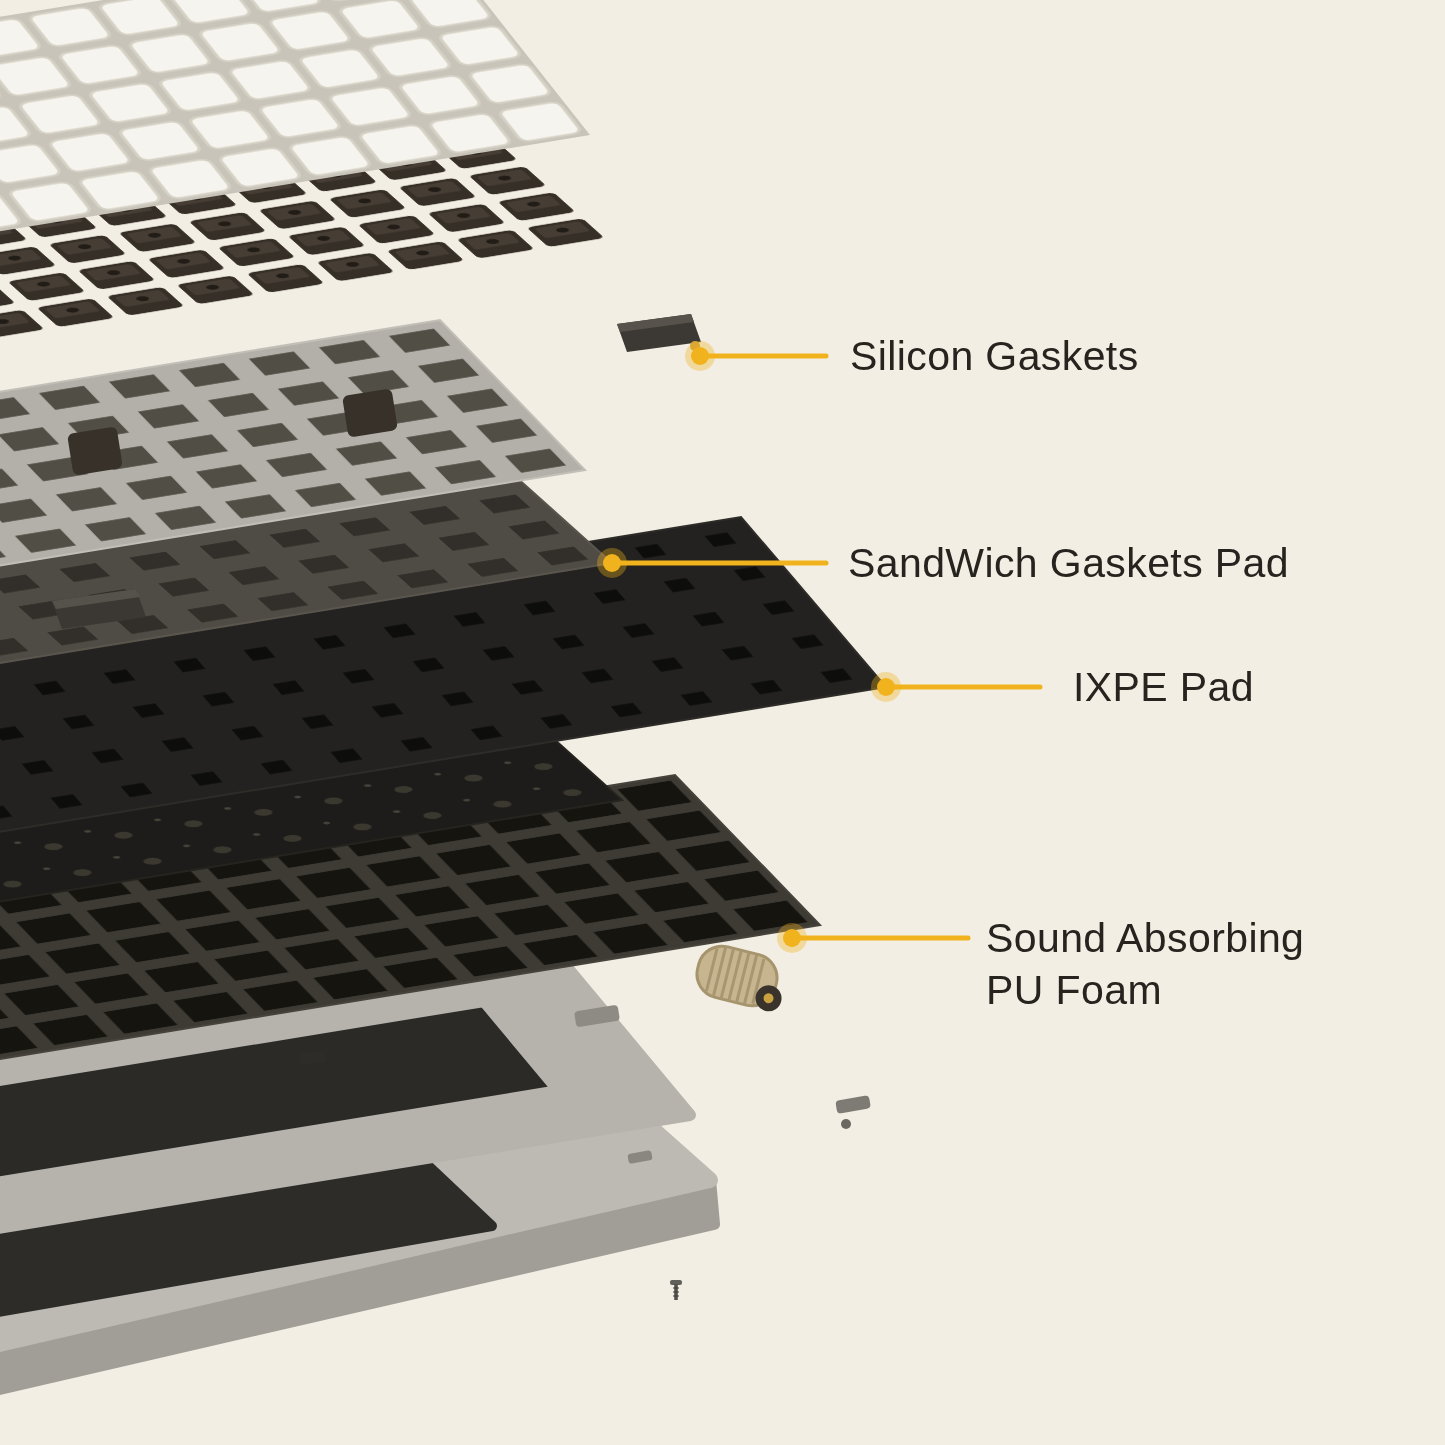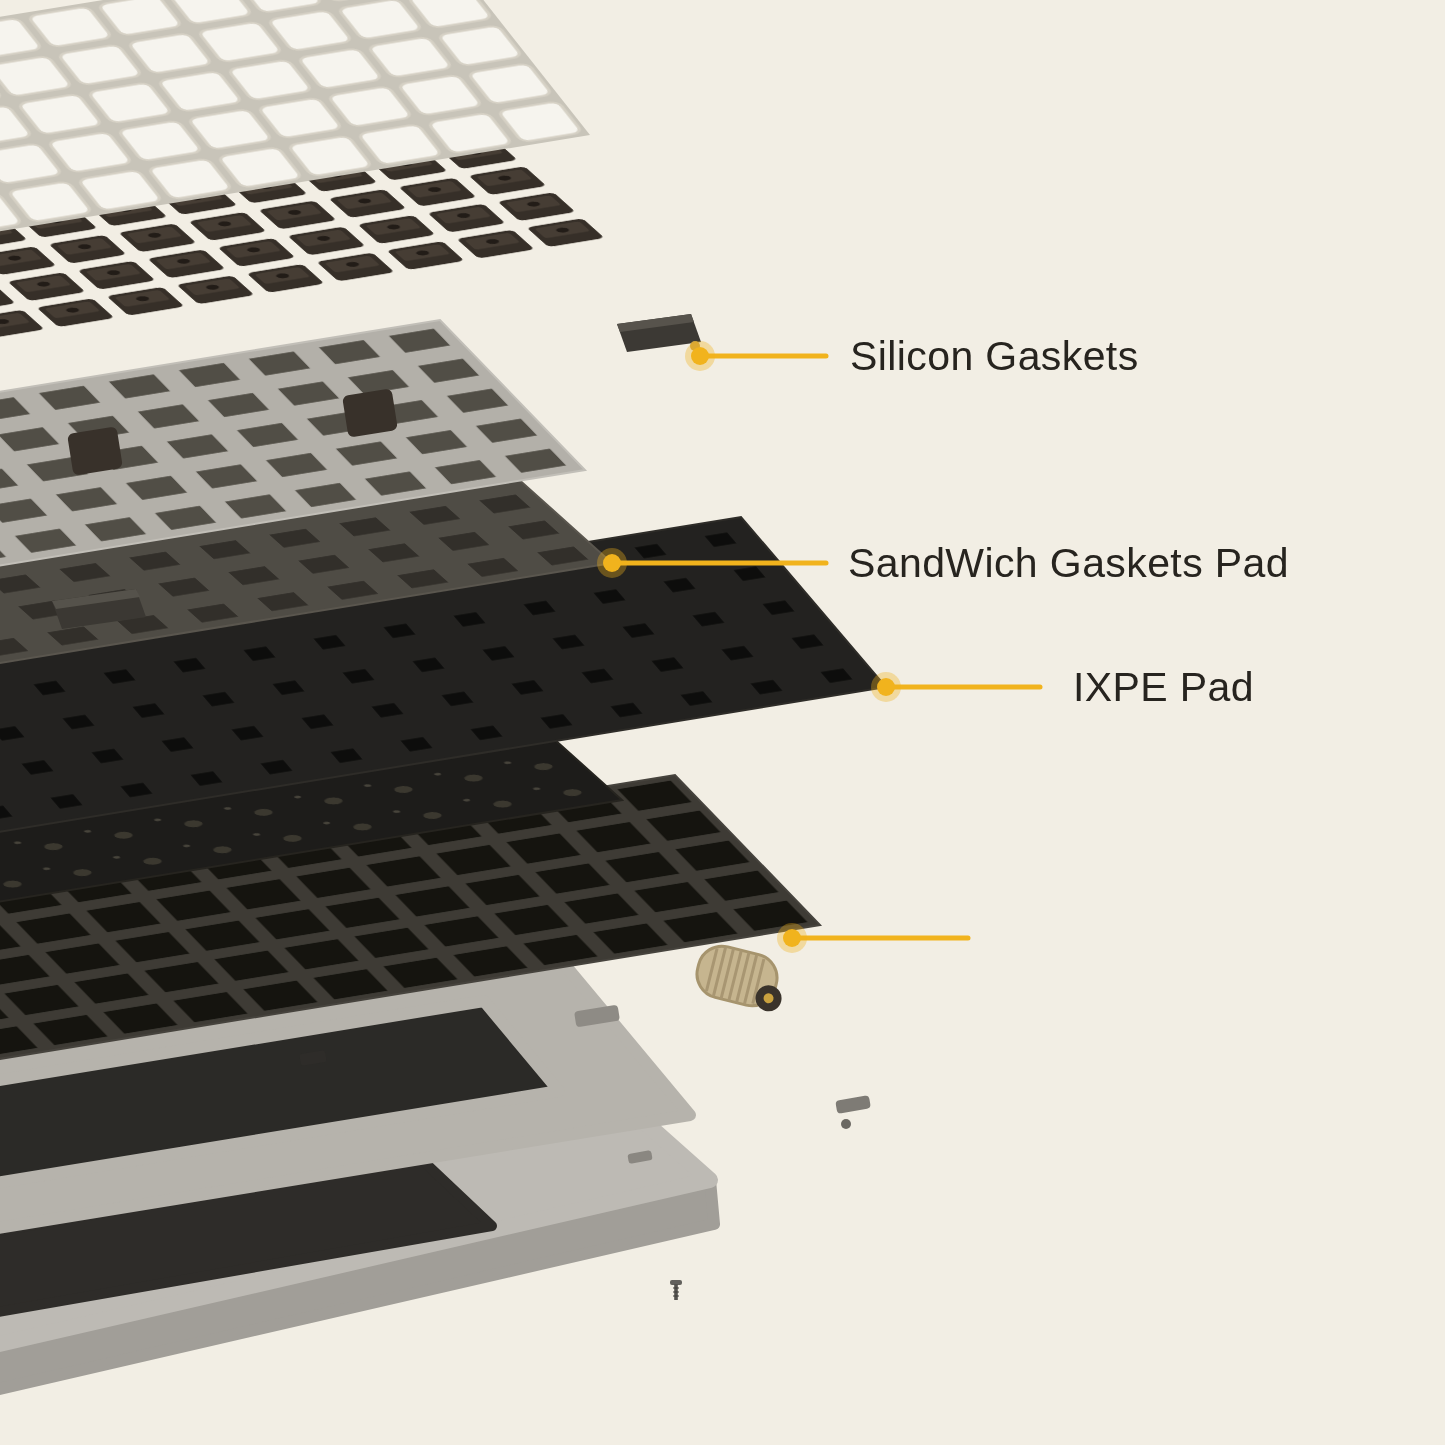--- a/index.html
+++ b/index.html
@@ -148,14 +148,16 @@
     <circle cx="792" cy="938" r="9" fill="var(--accent)"></circle>
   </g>
 </svg>
 
   <div class="callout-label" style="left:850px;top:330px;">Silicon Gaskets</div>
 
   <div class="callout-label" style="left:848px;top:537px;">SandWich Gaskets Pad</div>
 
   <div class="callout-label" style="left:1054px;top:661px;margin-left:19px;">IXPE Pad</div>
 
+  <div class="callout-label" style="left:986px;top:912px;">Sound Absorbing
+ PU Foam</div>
 
 </div>
 
 </body></html>

